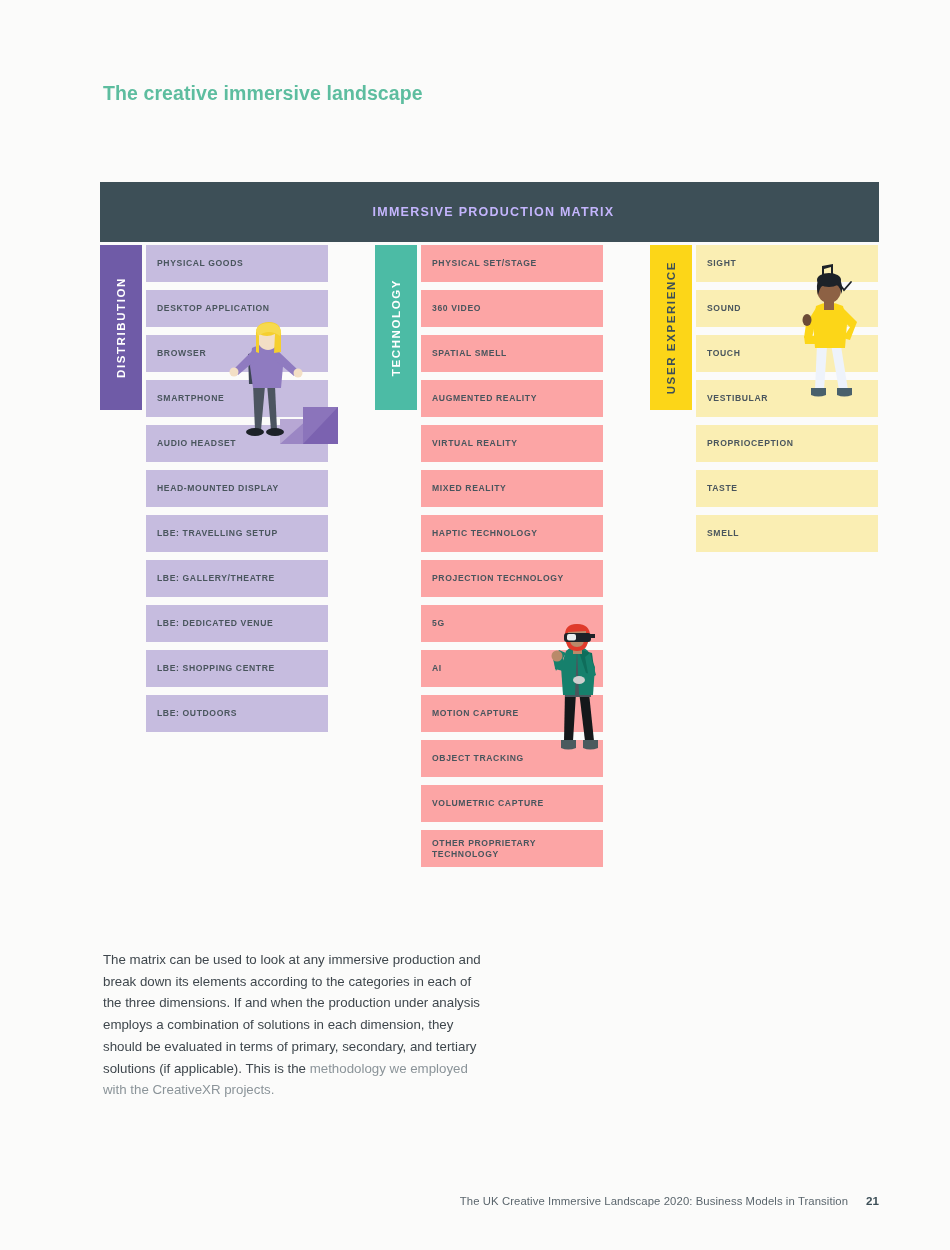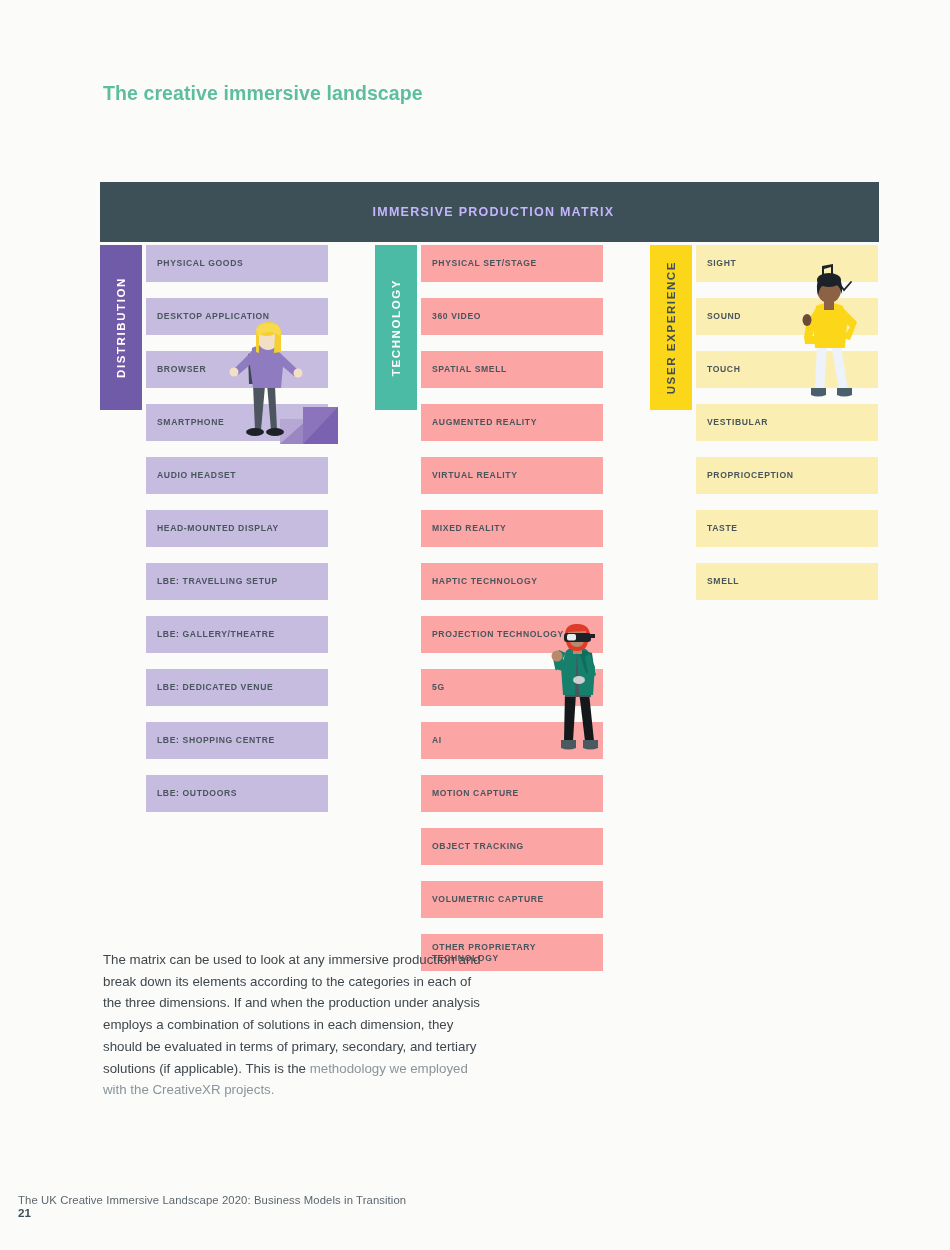--- a/index.html
+++ b/index.html
@@ -45,21 +45,21 @@
   }
   .vtab-dist { background:#6f5ba7; }
   .vtab-dist span { color:#ffffff; }
   .vtab-tech { background:#4cbba5; }
   .vtab-tech span { color:#ffffff; }
   .vtab-ux   { background:#fcd618; }
   .vtab-ux span { color:#3d4f57; }
 
   .rows { position:absolute; left:46px; top:0; width:182px; }
   .row {
-    height:37px; margin-bottom:16px;
+    height:37px; margin-bottom:8px;
     display:flex; align-items:center;
     padding-left:11px;
     font-size:8.6px; font-weight:700; letter-spacing:.62px;
     color:#49555d; line-height:1.32;
     position:relative;
   }
   .row-dist { background:#c6bcdf; }
   .row-tech { background:#fca5a5; }
   .row-ux   { background:#faeeb3; }
   .row.two-line { padding-top:1px; }
@@ -75,21 +75,20 @@
     position:absolute; left:103px; top:949px; width:380px;
     font-size:13.3px; line-height:21.7px; color:#3f474d;
   }
   .body-copy .muted { color:#8b9499; }
 
   
   .footer {
     position:absolute; left:0; right:0; top:1194px;
     display:flex; justify-content:flex-end; align-items:baseline;
     padding-right:71px;
-    flex-direction:column;
   }
   .footer-text { font-size:11.3px; color:#5b666d; letter-spacing:.1px; }
   .footer-page { font-size:11.6px; font-weight:700; color:#3d4f57; margin-left:18px; }
 </style>
 </head>
 <body>
 
 <div class="page">
 
   <div class="section-title">The creative immersive landscape</div>

